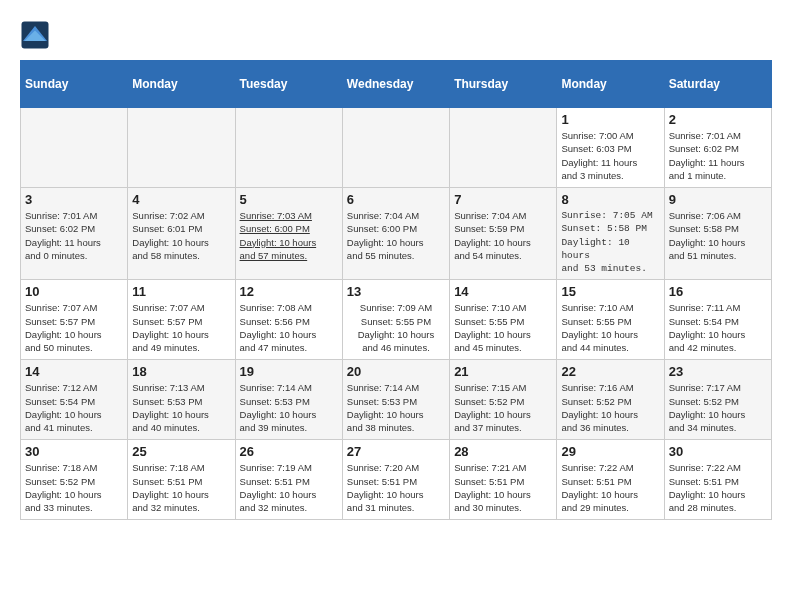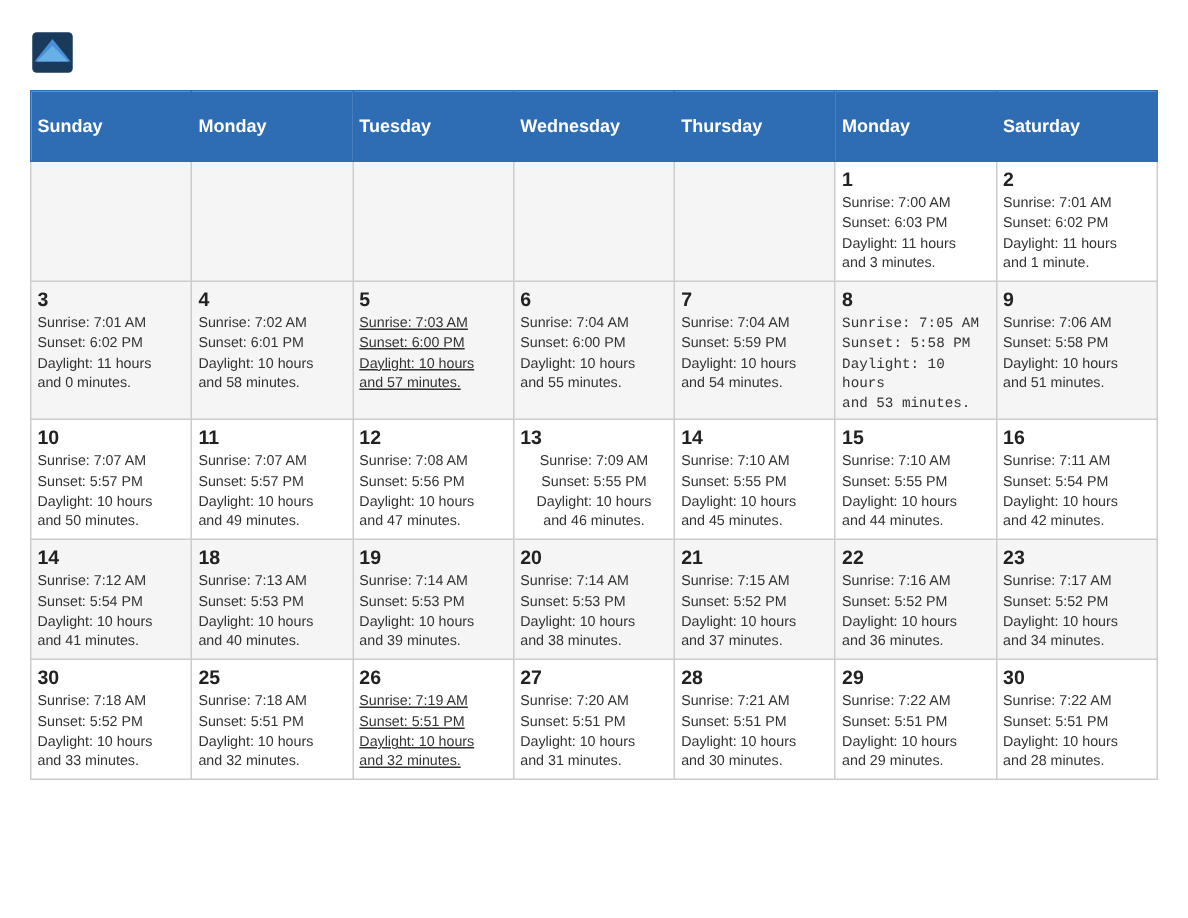--- a/index.html
+++ b/index.html
@@ -299,21 +299,21 @@
         </td>
         <td>
           <span class="day-num">25</span>
           <div class="day-info" style="white-space: pre-line;">Sunrise: 7:18 AM
 Sunset: 5:51 PM
 Daylight: 10 hours
 and 32 minutes.</div>
         </td>
         <td>
           <span class="day-num">26</span>
-          <div class="day-info" style="white-space: pre-line; text-decoration: underline;">Sunrise: 7:19 AM
+          <div class="day-info" style="white-space: pre-line;">Sunrise: 7:19 AM
 Sunset: 5:51 PM
 Daylight: 10 hours
 and 32 minutes.</div>
         </td>
         <td>
           <span class="day-num">27</span>
           <div class="day-info" style="white-space: pre-line;">Sunrise: 7:20 AM
 Sunset: 5:51 PM
 Daylight: 10 hours
 and 31 minutes.</div>

